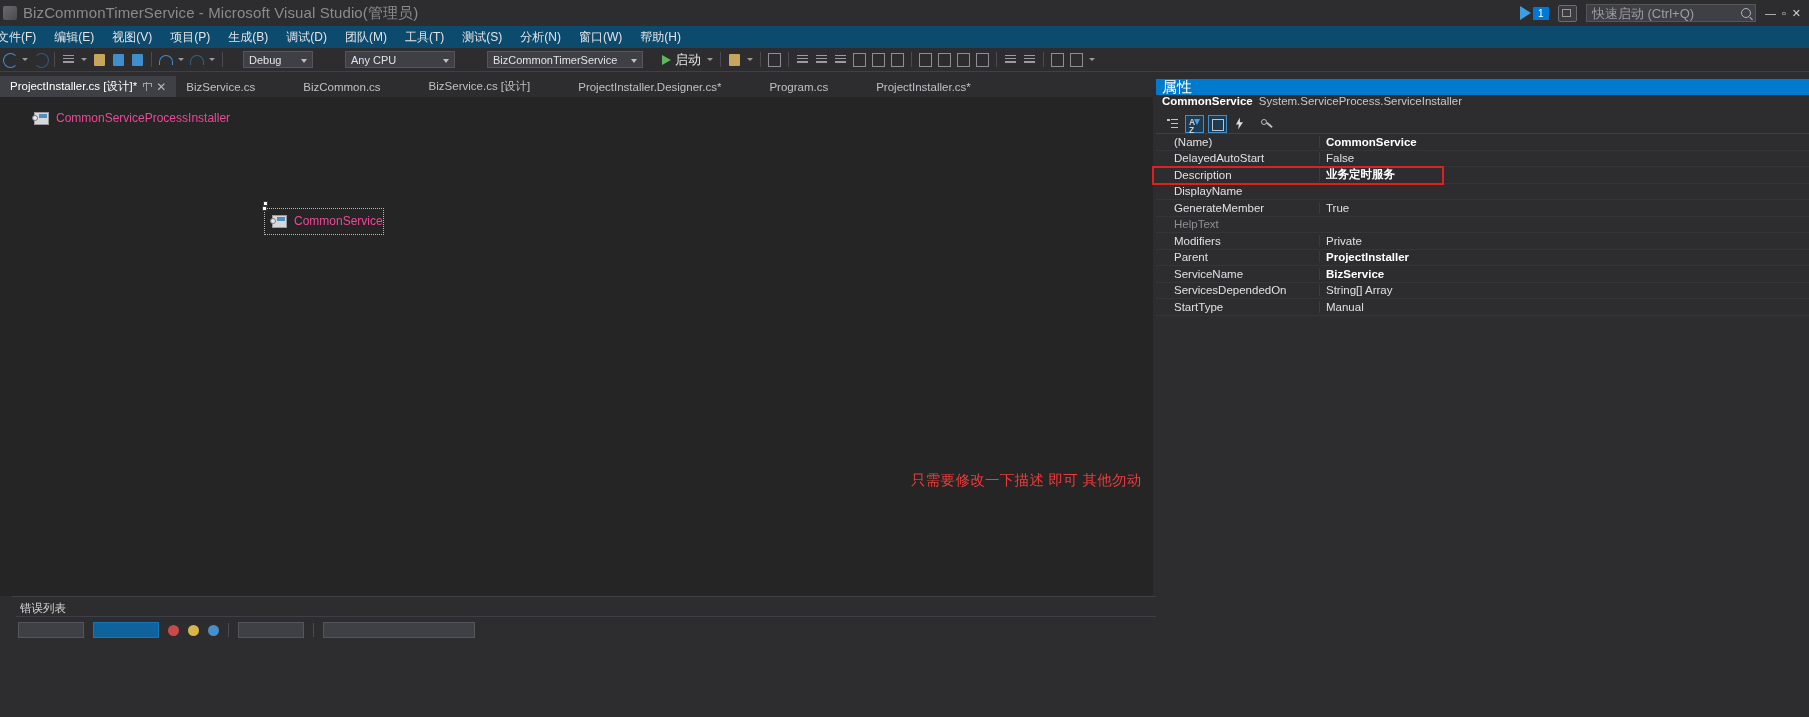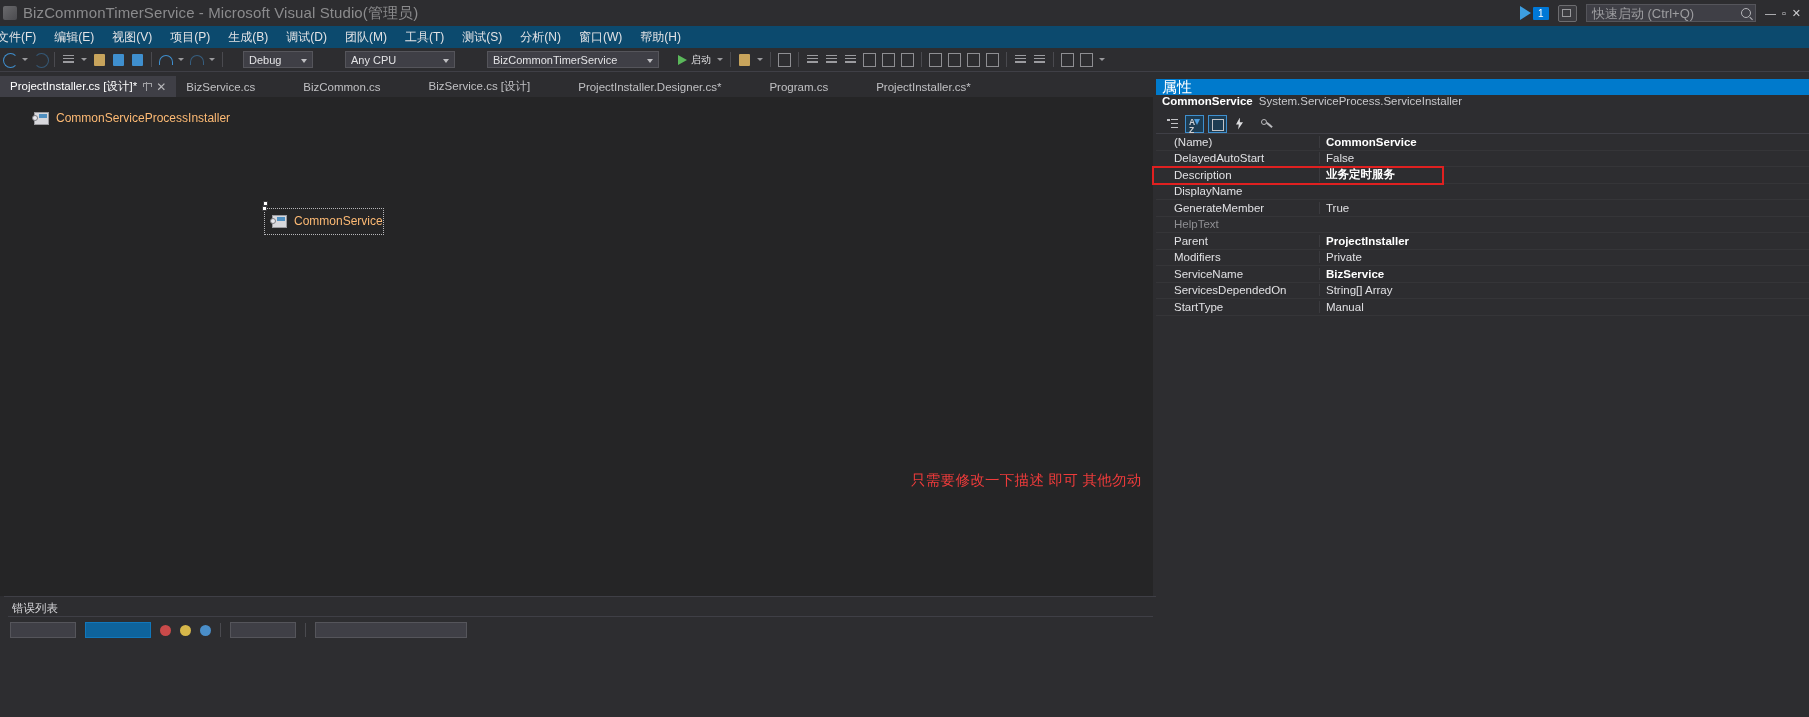--- a/index.html
+++ b/index.html
@@ -53,21 +53,21 @@
   .tsep{width:1px;height:15px;background:#4a4a4f;margin:0 4px;flex:none;}
   .caret{width:0;height:0;border-left:3px solid transparent;border-right:3px solid transparent;border-top:3px solid #9a9a9d;margin:0 3px;flex:none;}
   .combo{
     height:17px;background:#3f3f46;border:1px solid #55555b;color:#e3e3e5;
     font-size:11px;line-height:17px;padding-left:5px;box-sizing:border-box;position:relative;margin:0 16px;flex:none;
   }
   .combo .cb-arrow{position:absolute;right:5px;top:7px;width:0;height:0;
     border-left:3px solid transparent;border-right:3px solid transparent;border-top:4px solid #bfbfc2;}
   .run-btn{display:flex;align-items:center;gap:4px;margin:0 3px;flex:none;}
   .play-tri{width:0;height:0;border-left:9px solid #5bb85b;border-top:5px solid transparent;border-bottom:5px solid transparent;}
-  .run-label{font-size:10px;color:#e3e3e5;white-space:nowrap;}
+  .run-label{font-size:13px;color:#e3e3e5;white-space:nowrap;}
   .ico-sq{position:absolute;inset:2px;border:1.3px solid #8e8e92;}
   .ico-lines{position:absolute;left:3px;top:4px;width:11px;height:10px;}
   .ico-lines i{display:block;height:1.4px;background:#9b9b9f;margin-bottom:2px;}
   .ico-blue{position:absolute;left:3px;top:3px;width:11px;height:12px;background:#3f8fce;border-radius:1px;}
   .ico-amber{position:absolute;left:3px;top:3px;width:11px;height:12px;background:#c8a45c;border-radius:1px;}
   .ico-circ{position:absolute;left:2px;top:2px;width:13px;height:13px;border:1.6px solid #3f8fce;border-radius:50%;border-right-color:transparent;}
   .ico-undo{position:absolute;left:2px;top:4px;width:12px;height:9px;border:1.6px solid #3f8fce;border-bottom:none;border-radius:7px 7px 0 0;}
 
   
   .tabstrip{
@@ -83,21 +83,21 @@
   .tab .pin:before{content:"";position:absolute;left:4px;top:0;width:1.3px;height:9px;background:#b9b9bc;}
   .tab .pin:after{content:"";position:absolute;left:1px;top:1px;width:7px;height:3px;border:1.2px solid #b9b9bc;border-bottom:none;}
   .tab .x{font-size:12px;color:#b9b9bc;line-height:1;}
 
   
   .designer{
     position:absolute;left:0;top:97px;width:1153px;height:499px;background:#252526;
   }
   .comp{
     position:absolute;display:flex;align-items:center;gap:7px;
-    font-size:12px;color:#fdba74;white-space:nowrap;
+    font-size:12px;color:#ec4899;white-space:nowrap;
   }
   .comp-icon{
     width:15px;height:13px;position:relative;flex:none;
     background:#d8d8dc;border:1px solid #9a9a9e;box-sizing:border-box;
   }
   .comp-icon:before{
     content:"";position:absolute;left:-3px;top:2px;width:6px;height:6px;
     background:#e8e8ec;border:1px solid #7d7d82;border-radius:50%;box-sizing:border-box;
   }
   .comp-icon:after{
@@ -113,21 +113,21 @@
   .sel-h-tl{left:-3px;top:-3px;}
   .sel-h-tm{left:57px;top:-9px;}
 
   .annotation{
     position:absolute;left:911px;top:374px;font-size:14.5px;color:#ef3b3b;
     white-space:nowrap;letter-spacing:.3px;
   }
 
   
   .errorlist{
-    position:absolute;left:4px;top:596px;width:1153px;height:121px;background:#2d2d30;
+    position:absolute;left:12px;top:596px;width:1153px;height:121px;background:#2d2d30;
     border-top:1px solid #3f3f46;
   }
   .errorlist-title{font-size:11.5px;color:#d7d7da;padding:4px 8px 0 8px;}
   .el-underline{position:absolute;left:4px;top:19px;width:1145px;height:1px;background:#3f3f46;}
   .el-toolbar{position:absolute;left:0;top:22px;width:1153px;height:22px;display:flex;align-items:center;gap:9px;padding-left:6px;}
   .el-chip{height:14px;background:#3f3f46;border:1px solid #55555b;width:64px;}
   .el-chip.blue{background:#0e639c;border-color:#1177bb;}
   .el-dot{width:11px;height:11px;border-radius:50%;}
   .el-dot.red{background:#c94a4a;}
   .el-dot.yellow{background:#d6b74a;}
@@ -265,21 +265,21 @@
     <span class="caret"></span>
     <div class="tsep"></div>
     <div class="combo" style="width:70px">
       <span>Debug</span>
       <span class="cb-arrow"></span>
     </div>
     <div class="combo" style="width:110px">
       <span>Any CPU</span>
       <span class="cb-arrow"></span>
     </div>
-    <div class="combo" style="width:172px">
+    <div class="combo" style="width:156px">
       <span>BizCommonTimerService</span>
       <span class="cb-arrow"></span>
     </div>
     <div class="run-btn">
       <span class="play-tri"></span>
       <span class="run-label">启动</span>
     </div>
     <span class="caret"></span>
     <div class="tsep"></div>
     <div class="tbtn">
@@ -467,28 +467,28 @@
         </div>
         <div class="row">
           <div class="k">GenerateMember</div>
           <div class="v">True</div>
         </div>
         <div class="row">
           <div class="k dim">HelpText</div>
           <div class="v"></div>
         </div>
         <div class="row">
+          <div class="k">Modifiers</div>
+          <div class="v">Private</div>
+        </div>
+        <div class="row">
           <div class="k">Parent</div>
           <div class="v bold">ProjectInstaller</div>
         </div>
         <div class="row">
-          <div class="k">Modifiers</div>
-          <div class="v">Private</div>
-        </div>
-        <div class="row">
           <div class="k">ServiceName</div>
           <div class="v bold">BizService</div>
         </div>
         <div class="row">
           <div class="k">ServicesDependedOn</div>
           <div class="v">String[] Array</div>
         </div>
         <div class="row">
           <div class="k">StartType</div>
           <div class="v">Manual</div>

